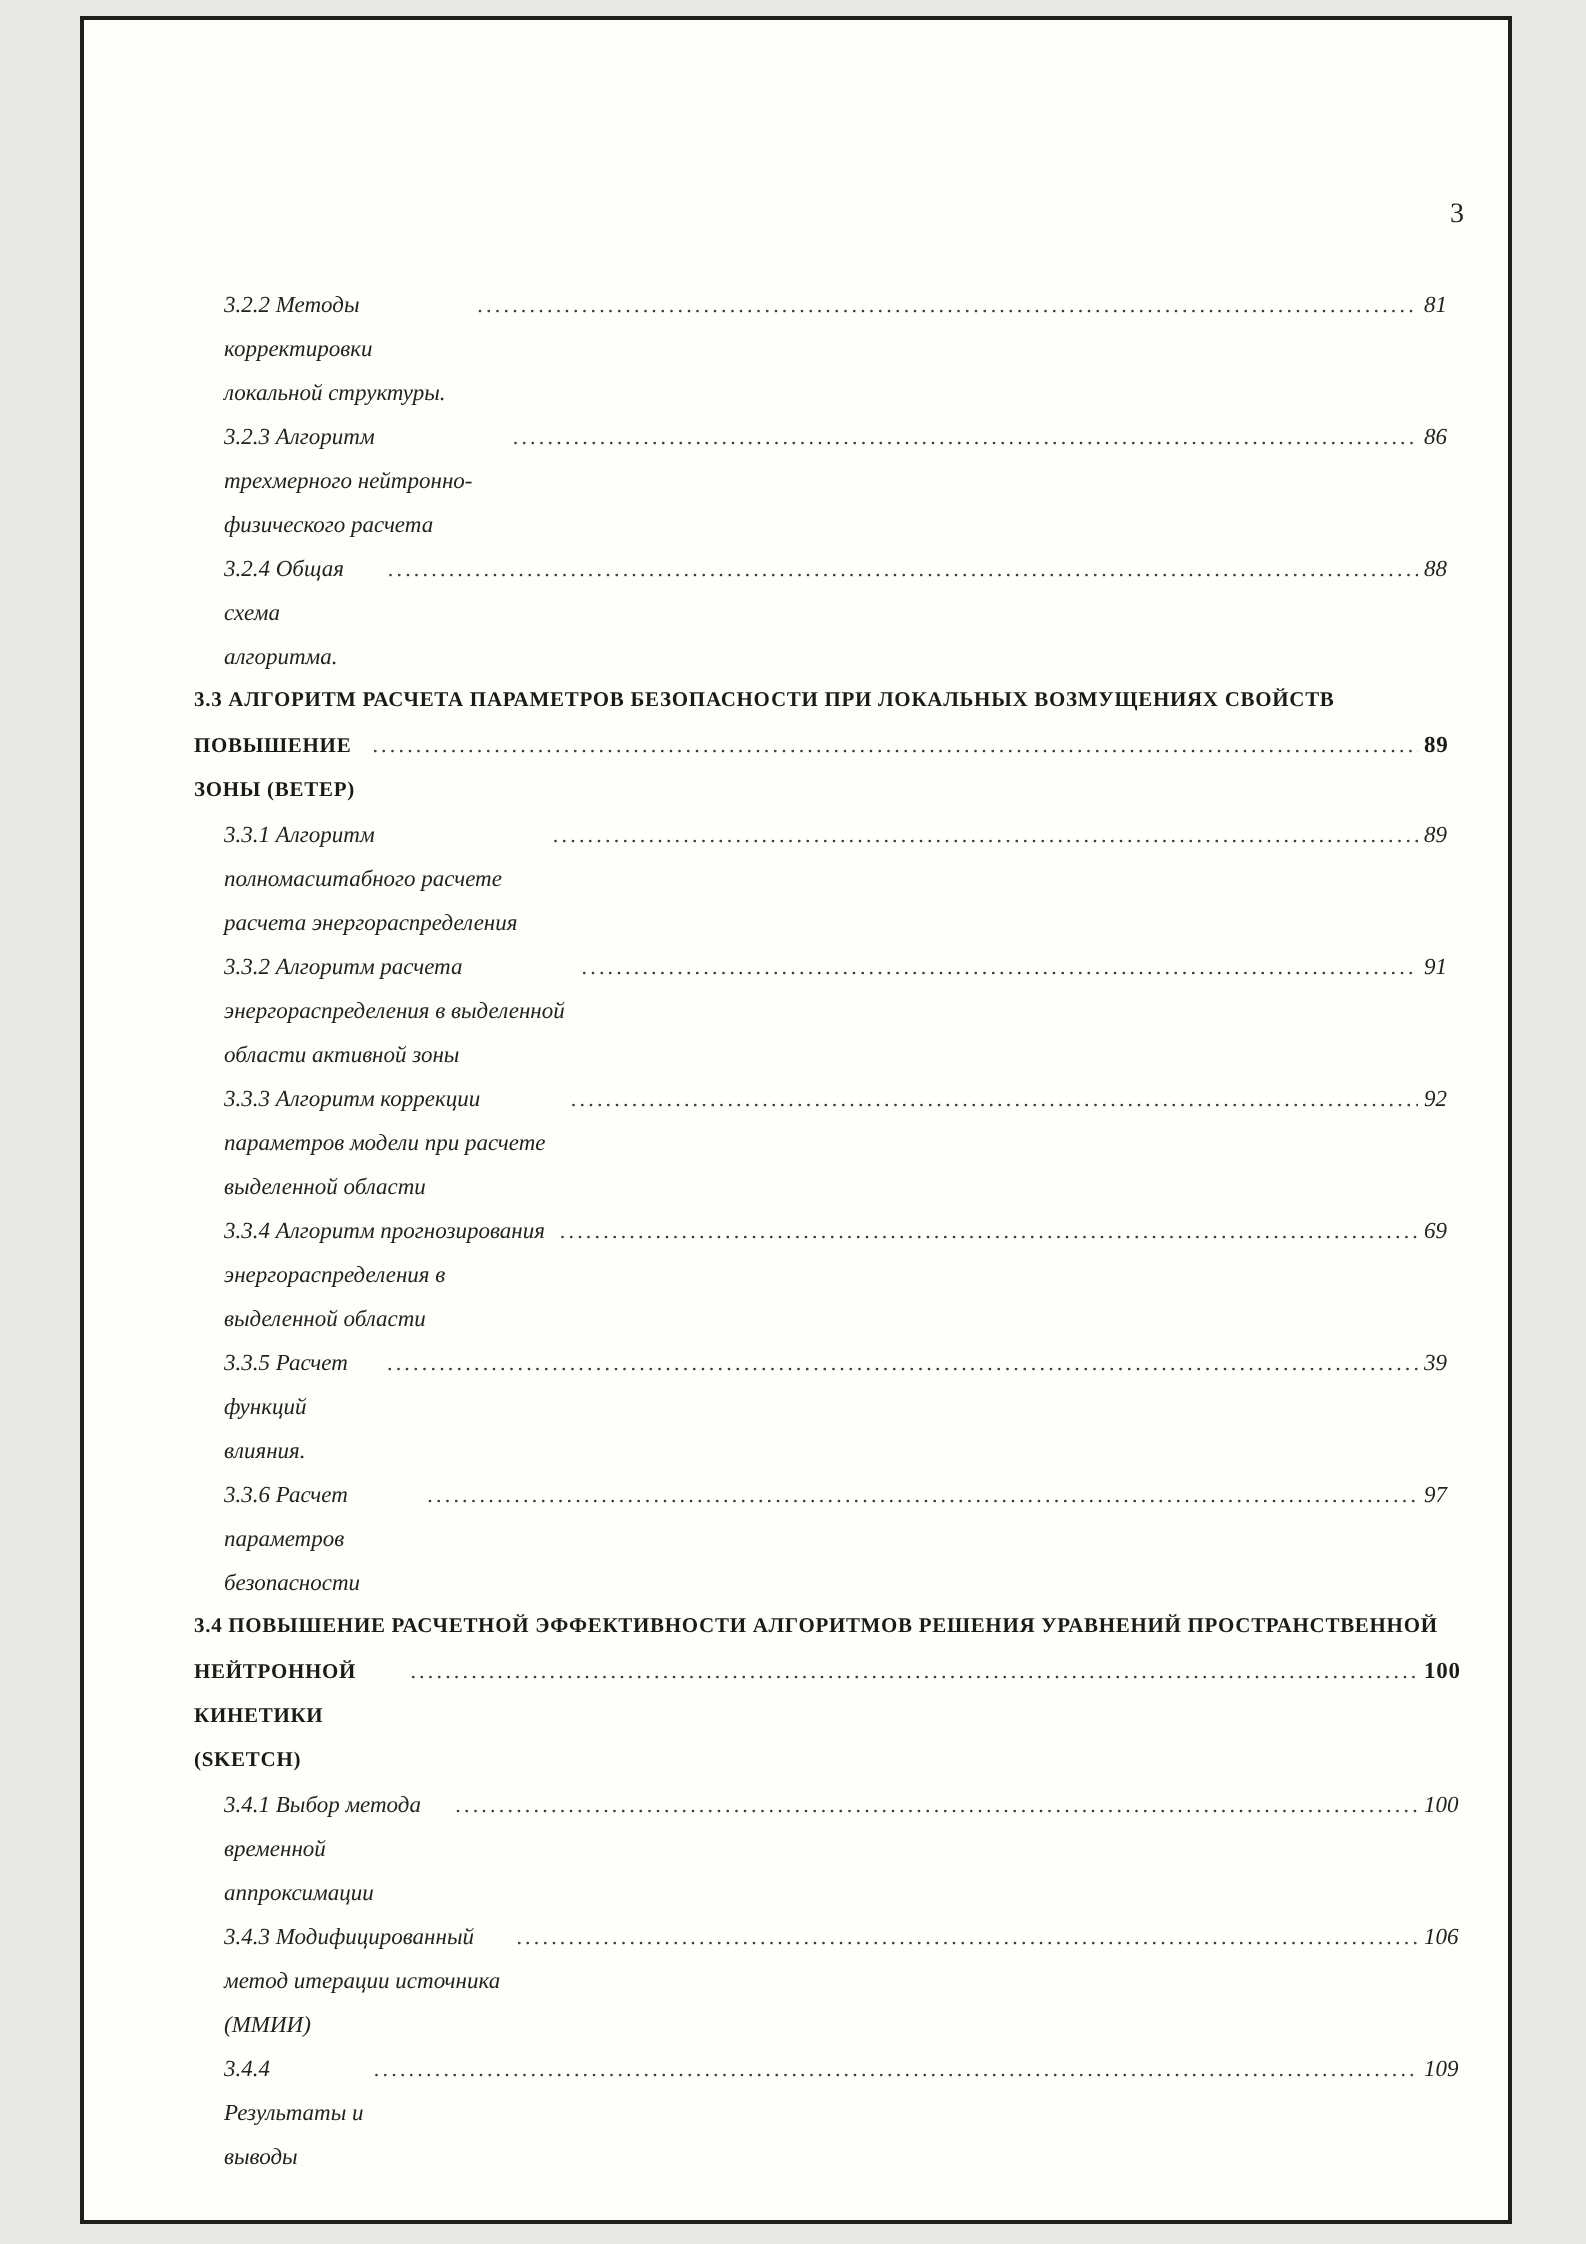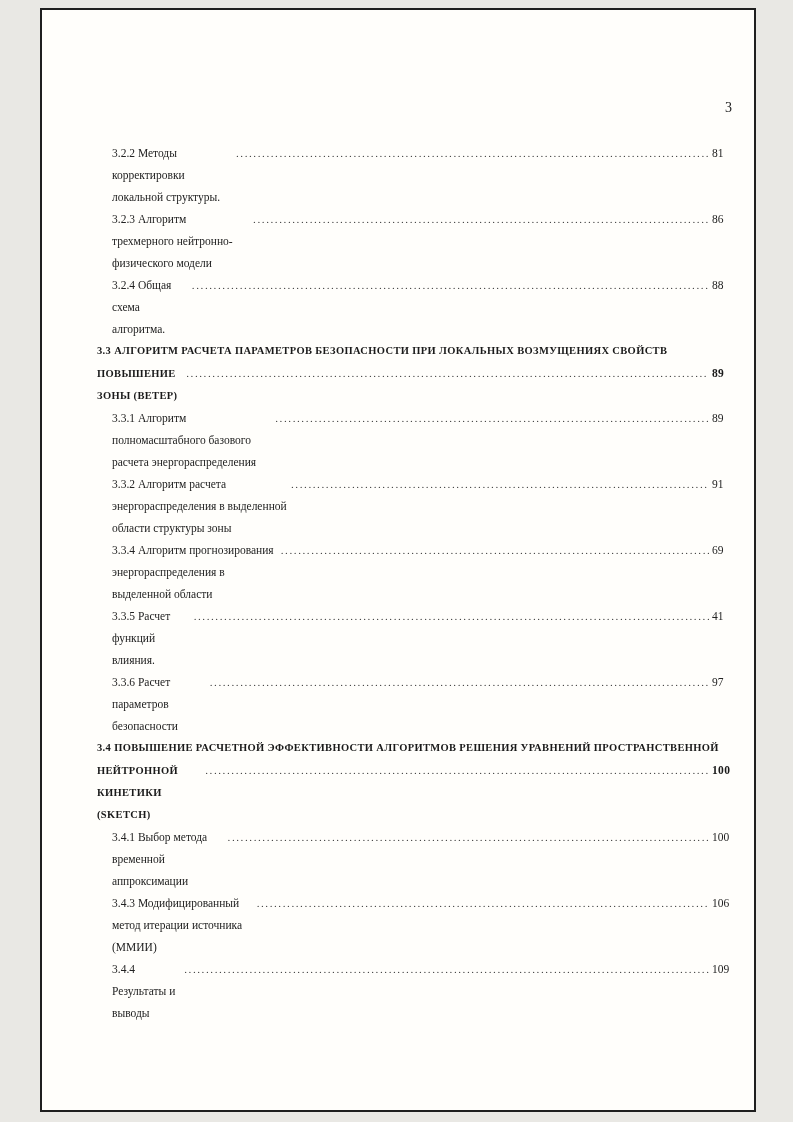--- a/index.html
+++ b/index.html
@@ -47,20 +47,21 @@
     font-style: normal;
     font-weight: normal;
     font-size: 11px;
     letter-spacing: 1.6px;
   }
   .leader::before {
     content: "..................................................................................................................................................................................................................................";
   }
   .pg { flex: 0 0 auto; min-width: 24px; }
   .sub {
+    font-style: italic;
     font-size: 11.5px;
     padding-left: 32px;
     color: #222;
   }
   .sec {
     font-style: normal;
     font-size: 10.5px;
     letter-spacing: 0.35px;
     padding-left: 17px;
     color: #1a1a1a;
@@ -77,21 +78,21 @@
     <div class="toc-list">
         <div class="entry sub">
           <div class="row">
             <span class="txt">3.2.2 Методы корректировки локальной структуры.</span>
             <span class="leader"></span>
             <span class="pg">81</span>
           </div>
         </div>
         <div class="entry sub">
           <div class="row">
-            <span class="txt">3.2.3 Алгоритм трехмерного нейтронно-физического модели</span>
+            <span class="txt">3.2.3 Алгоритм трехмерного нейтронно-физического расчета</span>
             <span class="leader"></span>
             <span class="pg">86</span>
           </div>
         </div>
         <div class="entry sub">
           <div class="row">
             <span class="txt">3.2.4 Общая схема алгоритма.</span>
             <span class="leader"></span>
             <span class="pg">88</span>
           </div>
@@ -101,44 +102,51 @@
             <span class="txt">3.3 АЛГОРИТМ РАСЧЕТА ПАРАМЕТРОВ БЕЗОПАСНОСТИ ПРИ ЛОКАЛЬНЫХ ВОЗМУЩЕНИЯХ СВОЙСТВ</span>
           </div>
           <div class="row">
             <span class="txt">ПОВЫШЕНИЕ ЗОНЫ (ВЕТЕР)</span>
             <span class="leader"></span>
             <span class="pg">89</span>
           </div>
         </div>
         <div class="entry sub">
           <div class="row">
-            <span class="txt">3.3.1 Алгоритм полномасштабного базового расчета энергораспределения</span>
+            <span class="txt">3.3.1 Алгоритм полномасштабного расчете расчета энергораспределения</span>
             <span class="leader"></span>
             <span class="pg">89</span>
           </div>
         </div>
         <div class="entry sub">
           <div class="row">
-            <span class="txt">3.3.2 Алгоритм расчета энергораспределения в выделенной области структуры зоны</span>
+            <span class="txt">3.3.2 Алгоритм расчета энергораспределения в выделенной области активной зоны</span>
             <span class="leader"></span>
             <span class="pg">91</span>
+          </div>
+        </div>
+        <div class="entry sub">
+          <div class="row">
+            <span class="txt">3.3.3 Алгоритм коррекции параметров модели при расчете выделенной области</span>
+            <span class="leader"></span>
+            <span class="pg">92</span>
           </div>
         </div>
         <div class="entry sub">
           <div class="row">
             <span class="txt">3.3.4 Алгоритм прогнозирования энергораспределения в выделенной области</span>
             <span class="leader"></span>
             <span class="pg">69</span>
           </div>
         </div>
         <div class="entry sub">
           <div class="row">
             <span class="txt">3.3.5 Расчет функций влияния.</span>
             <span class="leader"></span>
-            <span class="pg">41</span>
+            <span class="pg">39</span>
           </div>
         </div>
         <div class="entry sub">
           <div class="row">
             <span class="txt">3.3.6 Расчет параметров безопасности</span>
             <span class="leader"></span>
             <span class="pg">97</span>
           </div>
         </div>
         <div class="entry sec">

